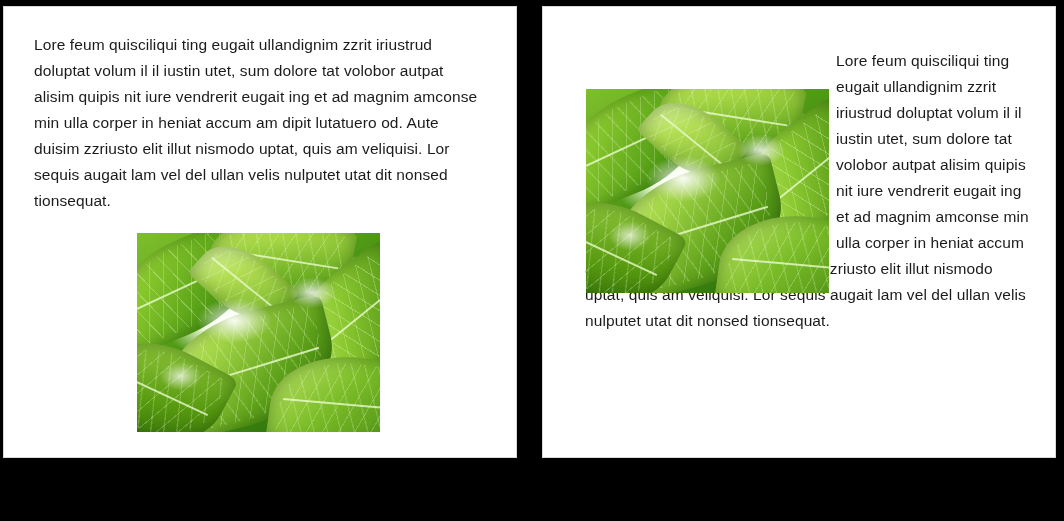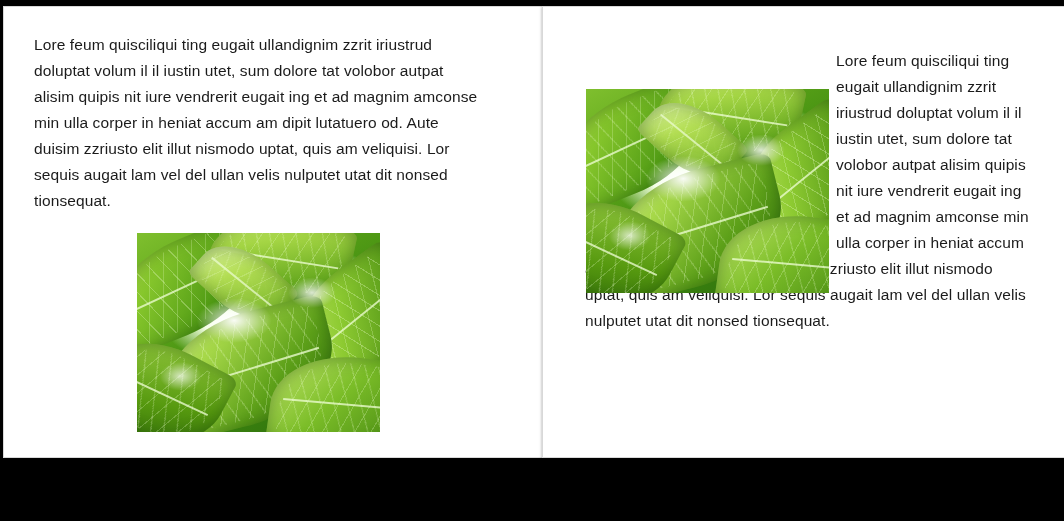--- a/index.html
+++ b/index.html
@@ -19,21 +19,20 @@
     height: 521px;
     background: #000000;
   }
   .panel {
     position: absolute;
     top: 6px;
     background: #ffffff;
     border: 1px solid #d8d8d8;
     box-shadow: 0 1px 3px rgba(0,0,0,0.35);
     overflow: hidden;
-    padding-left: 32px;
   }
   .panel-left {
     left: 3px;
     width: 512px;
     height: 450px;
   }
   .panel-right {
     left: 542px;
     width: 512px;
     height: 450px;

